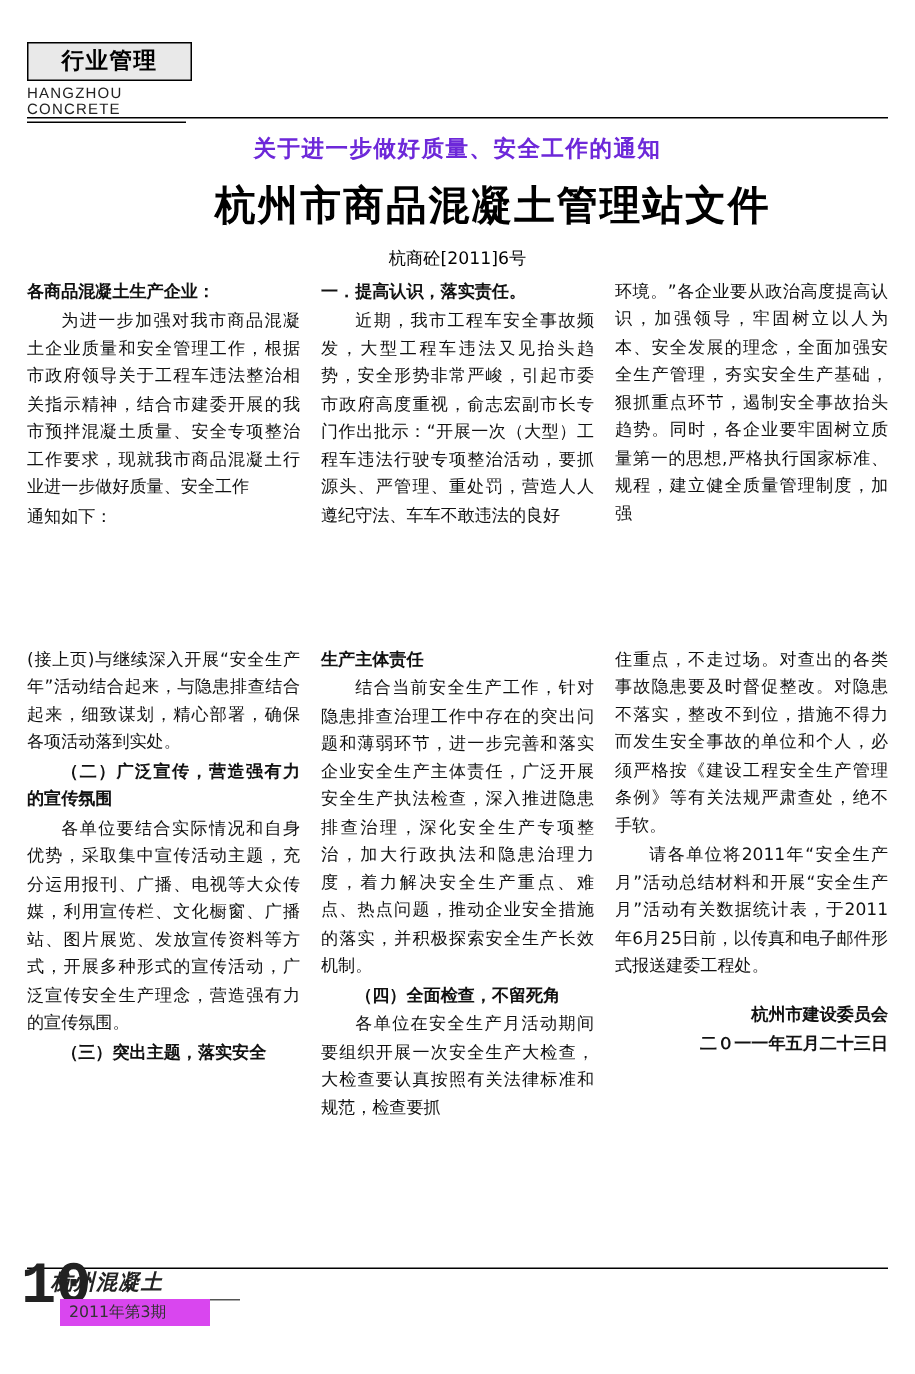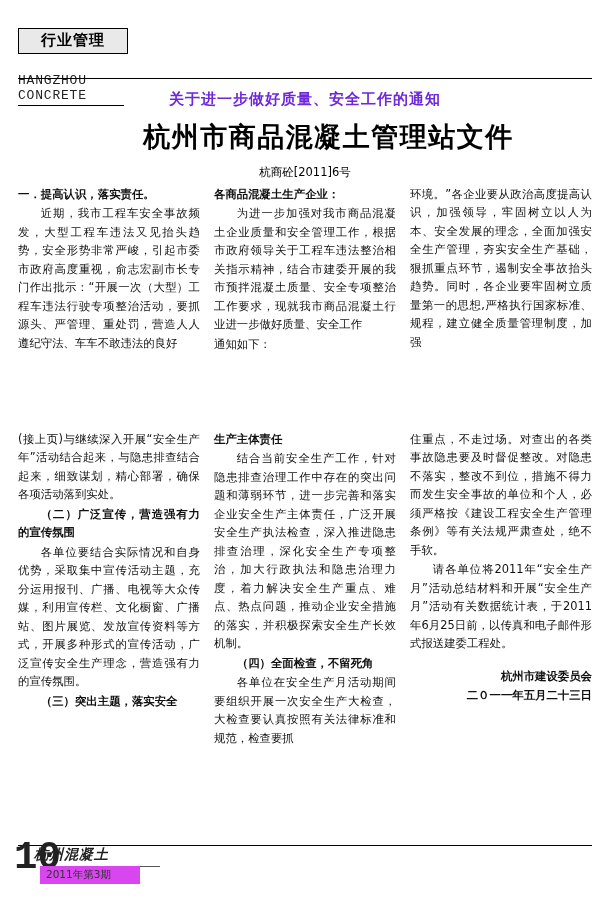--- a/index.html
+++ b/index.html
@@ -36,25 +36,25 @@
     padding: 3px 8px 4px 8px;
     text-align: center;
     font-family: "DejaVu Sans", sans-serif;
     font-size: 15px;
     font-weight: bold;
     letter-spacing: 1px;
     color: #000;
     line-height: 1.1;
   }
   .section-sub {
-    margin-top: 19px;
-    font-size: 13px;
+    margin-top: 3px;
+    font-size: 10px;
     letter-spacing: 0.8px;
     color: #222;
-    font-family: Liberation Mono, monospace;
+    font-family: Liberation Sans, sans-serif;
     border-bottom: 1px solid #000;
     padding-bottom: 2px;
     width: 106px;
   }
   .header-rule {
     position: absolute;
     left: 18px;
     top: 78px;
     width: 574px;
     height: 0;
@@ -200,27 +200,27 @@
   <div class="header-rule"></div>
 
   <div class="title-wrap">
     <div class="title-small">关于进一步做好质量、安全工作的通知</div>
     <div class="title-main">杭州市商品混凝土管理站文件</div>
     <div class="doc-number">杭商砼[2011]6号</div>
   </div>
 
   <div class="cols-top">
     <div class="col">
-      <p class="bold">一．提高认识，落实责任。</p>
-      <p class="indent">近期，我市工程车安全事故频发，大型工程车违法又见抬头趋势，安全形势非常严峻，引起市委市政府高度重视，俞志宏副市长专门作出批示：“开展一次（大型）工程车违法行驶专项整治活动，要抓源头、严管理、重处罚，营造人人遵纪守法、车车不敢违法的良好</p>
-    </div>
-    <div class="col">
       <p class="bold">各商品混凝土生产企业：</p>
       <p class="indent">为进一步加强对我市商品混凝土企业质量和安全管理工作，根据市政府领导关于工程车违法整治相关指示精神，结合市建委开展的我市预拌混凝土质量、安全专项整治工作要求，现就我市商品混凝土行业进一步做好质量、安全工作</p>
       <p>通知如下：</p>
+    </div>
+    <div class="col">
+      <p class="bold">一．提高认识，落实责任。</p>
+      <p class="indent">近期，我市工程车安全事故频发，大型工程车违法又见抬头趋势，安全形势非常严峻，引起市委市政府高度重视，俞志宏副市长专门作出批示：“开展一次（大型）工程车违法行驶专项整治活动，要抓源头、严管理、重处罚，营造人人遵纪守法、车车不敢违法的良好</p>
     </div>
     <div class="col">
       <p>环境。”各企业要从政治高度提高认识，加强领导，牢固树立以人为本、安全发展的理念，全面加强安全生产管理，夯实安全生产基础，狠抓重点环节，遏制安全事故抬头趋势。同时，各企业要牢固树立质量第一的思想,严格执行国家标准、规程，建立健全质量管理制度，加强</p>
     </div>
   </div>
 
   <div class="cols-bottom">
     <div class="col">
       <p>(接上页)与继续深入开展“安全生产年”活动结合起来，与隐患排查结合起来，细致谋划，精心部署，确保各项活动落到实处。</p>
       <p class="bold indent">（二）广泛宣传，营造强有力的宣传氛围</p>

